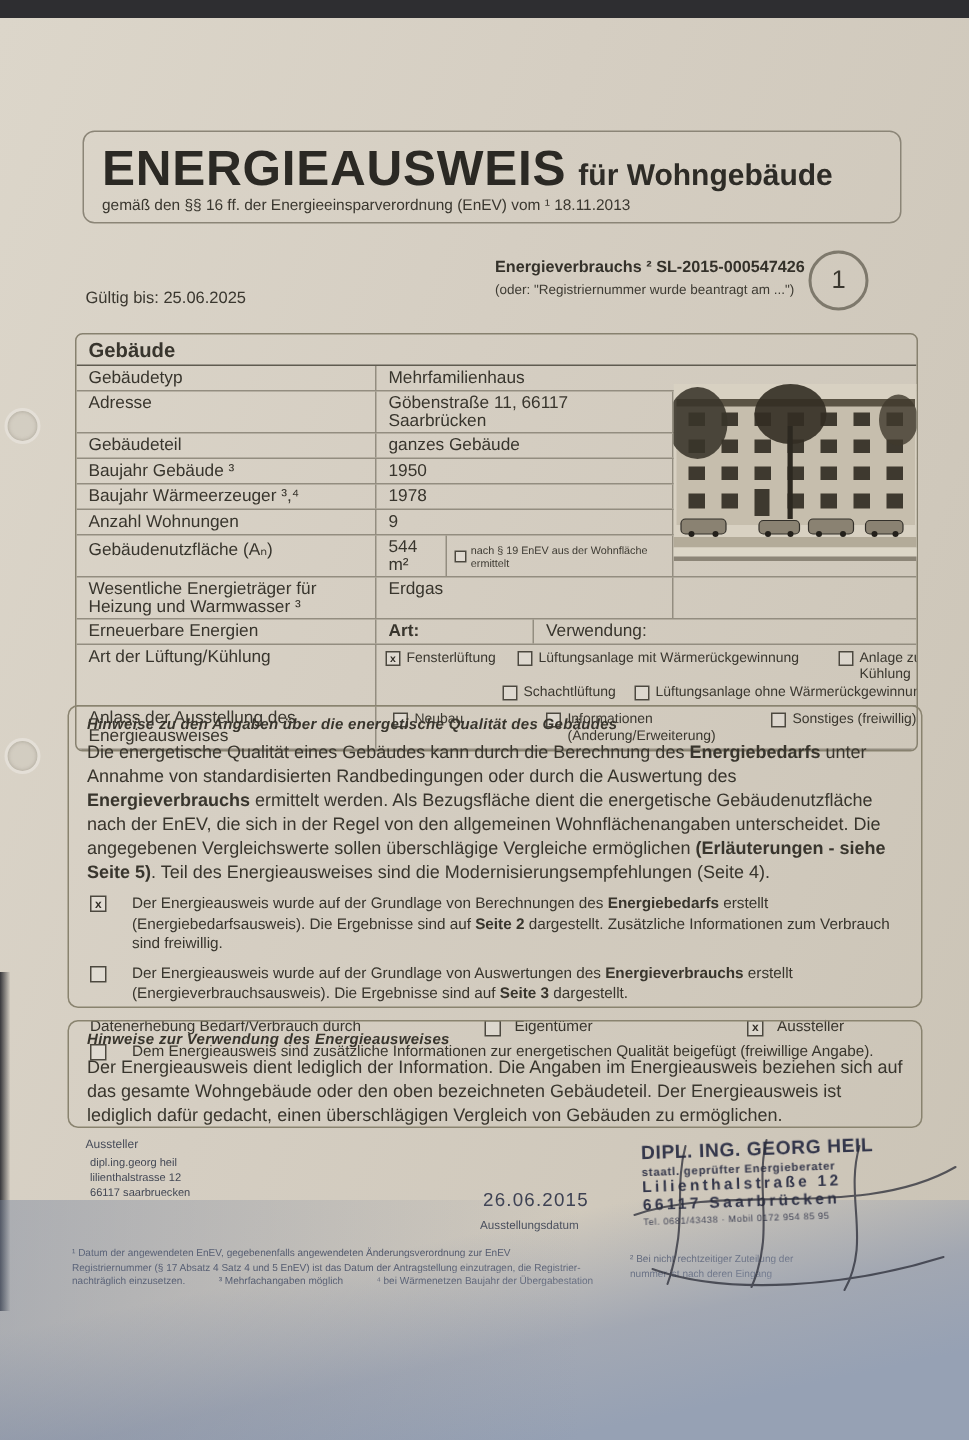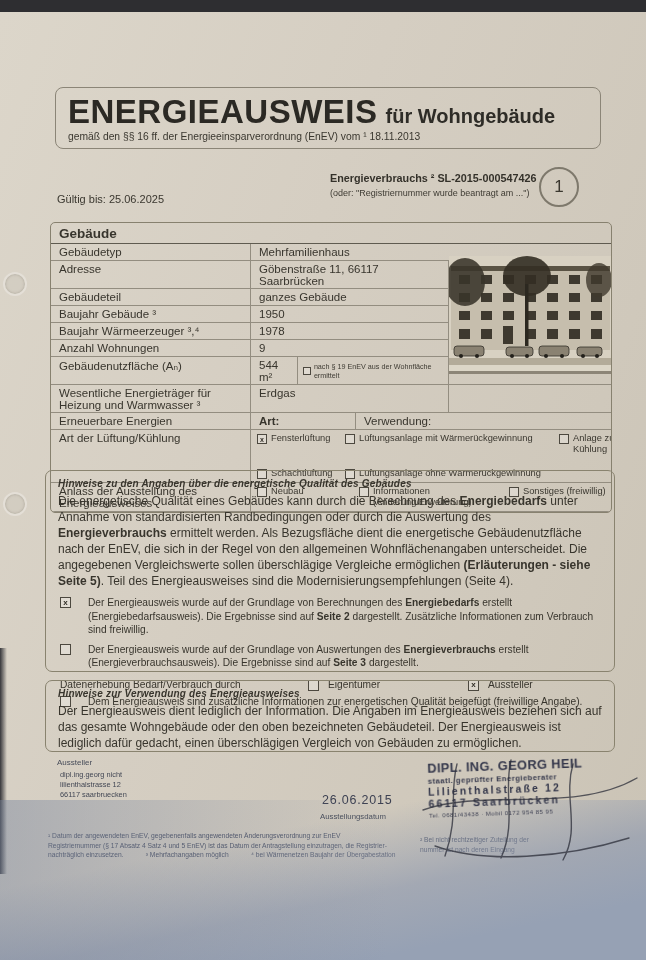--- a/index.html
+++ b/index.html
@@ -47,21 +47,21 @@
   .gtitle{font-size:13.5px;font-weight:bold;padding:3px 8px 2px;border-bottom:1.5px solid #5f5b50;}
   .trow{display:flex;border-bottom:1px solid #938d80;font-size:11.5px;color:#38352d;min-height:16px;}
   .trow:last-child{border-bottom:none;}
   .tlabel{flex:none;width:200px;padding:2px 6px 1px 8px;border-right:1px solid #938d80;box-sizing:border-box;}
   .tval{flex:1;padding:2px 6px 1px 8px;box-sizing:border-box;}
   .tval.short{flex:none;width:198px;border-right:1px solid #938d80;}
   .flexval{display:flex;align-items:stretch;padding:0;}
   .nf-val{width:50px;padding:2px 4px 1px 8px;border-right:1px solid #938d80;box-sizing:border-box;}
   .nf-extra{display:flex;align-items:center;gap:3px;padding:0 2px 0 5px;font-size:7.2px;color:#3e3b33;}
   .tval.art{flex:none;width:105px;border-right:1px solid #938d80;font-weight:bold;}
-  .opts{flex:1;display:flex;flex-direction:column;justify-content:center;gap:13px;padding:3px 0 3px 6px;}
+  .opts{flex:1;display:flex;flex-direction:column;justify-content:center;gap:1px;padding:3px 0 3px 6px;align-items:flex-end;}
   .optline{display:flex;align-items:flex-start;}
   .opt{display:flex;align-items:flex-start;gap:4px;font-size:9.3px;line-height:1.18;color:#3a372f;}
   .vw1{width:88px;} .vw2{width:214px;} .vw3{width:78px;}
   .aw1{width:102px;} .aw2{width:150px;} .aw3{flex:1;}
   .optlabel .sub{display:block;}
   .cb{flex:none;display:inline-flex;align-items:center;justify-content:center;
     width:8px;height:8px;border:1px solid #4c483f;font-size:7px;font-weight:bold;line-height:1;
     color:#322e27;background:rgba(255,255,255,0.25);margin-top:1px;}
   .cb.sm{width:6px;height:6px;font-size:5px;}
   .cb.lg{width:9px;height:9px;font-size:8px;}
@@ -69,21 +69,21 @@
 
   
   .box{position:absolute;left:45px;width:570px;border:1px solid #89836f;border-radius:7px;
     padding:6px 12px;box-sizing:border-box;color:#38352d;}
   .notes1{top:458px;height:202px;}
   .notes2{top:668px;height:72px;}
   .btitle{font-size:10px;font-weight:bold;margin:1px 0 4px;letter-spacing:.2px;font-style:italic;}
   .box p{margin:0;font-size:12px;line-height:1.34;}
   .checkrow{display:flex;gap:17px;margin-top:7px;font-size:10.2px;line-height:1.3;padding-left:2px;}
   .checktext{flex:1;}
-  .dataline{display:flex;margin-top:9px;font-size:10.2px;padding-left:2px;align-items:center;}
+  .dataline{display:flex;margin-top:9px;font-size:10.2px;padding-left:2px;align-items:center;gap:15px;}
   .dl-label{width:248px;}
   .dl-opt{display:flex;gap:9px;align-items:center;}
   .dl-opt.first{width:160px;}
 
   
   .soft{filter:blur(0.35px);}
   .aus-label{position:absolute;left:57px;top:746px;font-size:8px;color:#474c59;}
   .aus-lines{position:absolute;left:60px;top:758px;font-size:7.4px;line-height:1.35;color:#424754;}
   .issue-date{position:absolute;left:322px;top:781px;font-size:12.5px;letter-spacing:.8px;color:#3d4152;}
   .issue-label{position:absolute;left:320px;top:800px;font-size:7.8px;color:#474c59;}
@@ -318,21 +318,21 @@
     </div>
   </div>
 
   <div class="box notes2">
     <div class="btitle">Hinweise zur Verwendung des Energieausweises</div>
     <p>Der Energieausweis dient lediglich der Information. Die Angaben im Energieausweis beziehen sich auf das gesamte Wohngebäude oder den oben bezeichneten Gebäudeteil. Der Energieausweis ist lediglich dafür gedacht, einen überschlägigen Vergleich von Gebäuden zu ermöglichen.</p>
   </div>
 
   <div class="aus-label soft">Aussteller</div>
   <div class="aus-lines soft">
-    <div>dipl.ing.georg nicht</div>
+    <div>dipl.ing.georg heil</div>
     <div>lilienthalstrasse 12</div>
     <div>66117 saarbruecken</div>
   </div>
 
   <div class="issue-date soft">26.06.2015</div>
   <div class="issue-label soft">Ausstellungsdatum</div>
 
   <div class="stamp soft">
     <div class="s1">DIPL. ING. GEORG HEIL</div>
     <div class="s2">staatl. geprüfter Energieberater</div>

